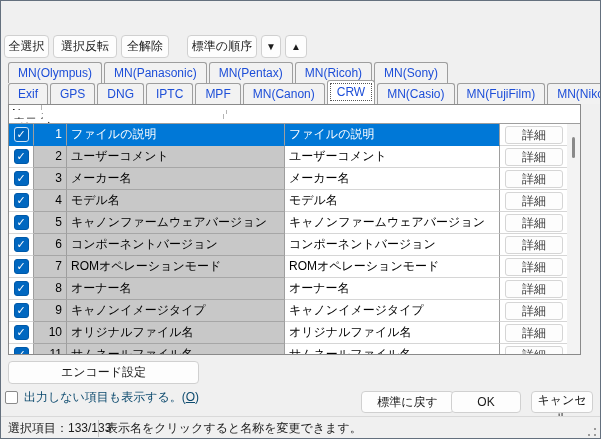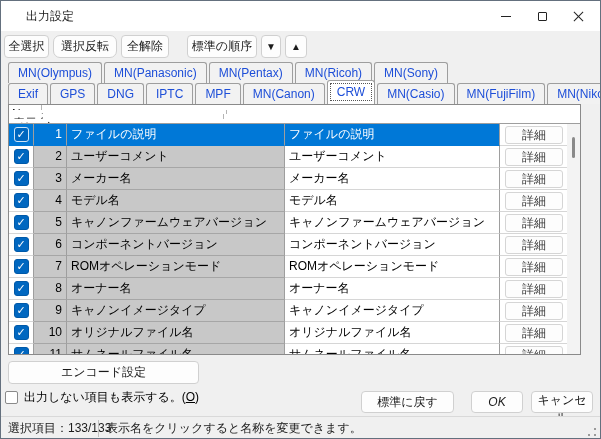--- a/index.html
+++ b/index.html
@@ -50,57 +50,45 @@
   .trow.sel .cb{border-color:#cfe4f7;}
   .check{color:#ffffff;font-size:11px;line-height:11px;}
   .detail-btn{width:58px;height:18px;background:#fdfdfd;border:1px solid #d5d5d5;border-radius:3px;font-size:12px;color:#3a3a3a;padding:0;}
   .vscroll{position:absolute;right:0;top:19px;width:13px;height:232px;background:#f3f3f3;}
   .vthumb{position:absolute;left:5px;top:13px;width:3px;height:21px;background:#8a8a8a;border-radius:2px;}
 
   
   .encode-btn{position:absolute;left:7px;top:360px;width:191px;height:23px;background:#fdfdfd;border:1px solid #d0d0d0;border-radius:4px;font-size:12px;color:#1a1a1a;}
   .chkrow{position:absolute;left:4px;top:388px;height:16px;display:flex;align-items:center;}
   .chkbox{width:13px;height:13px;background:#ffffff;border:1px solid #8a8a8a;border-radius:2px;}
-  .chklabel{font-size:12px;color:#000000;margin-left:6px;}
+  .chklabel{font-size:12px;color:#0c4a6e;margin-left:6px;}
   .accesskey{text-decoration:underline;}
   .btn{position:absolute;top:390px;height:22px;background:#fdfdfd;border:1px solid #d0d0d0;border-radius:4px;font-size:12px;color:#1a1a1a;padding:0;}
   #restore-btn{left:360px;width:93px;}
-  #ok-btn{left:470px;width:52px;font-style:italic;}
+  #ok-btn{left:450px;width:70px;}
   #cancel-btn{left:530px;width:62px;}
 
   
   .statusbar{position:absolute;left:0;top:415px;width:100%;height:24px;background:#f0f0f0;border-top:1px solid #d9d9d9;}
   .status-sel{position:absolute;left:7px;top:0;line-height:23px;font-size:12px;color:#1a1a1a;}
   .status-div{position:absolute;left:97px;top:3px;width:1px;height:17px;background:#c0c0c0;}
   .status-hint{position:absolute;left:105px;top:0;line-height:23px;font-size:12px;color:#1a1a1a;}
   .grip{position:absolute;right:3px;bottom:3px;width:10px;height:10px;
         background:radial-gradient(circle at 8px 2px,#9a9a9a 1px,transparent 1.3px),
                    radial-gradient(circle at 8px 8px,#9a9a9a 1px,transparent 1.3px),
                    radial-gradient(circle at 2px 8px,#9a9a9a 1px,transparent 1.3px);}
 </style>
 </head>
 <body>
 
 <div class="dialog">
 
-  <div class="titlebar">
-    <div class="title">出力設定</div>
-    <div class="capbtn" style="left:487px;">
-      <span class="min-glyph"></span>
-    </div>
-    <div class="capbtn" style="left:523px;">
-      <span class="max-glyph"></span>
-    </div>
-    <div class="capbtn" style="left:559px;">
-      <span class="close-glyph"></span>
-    </div>
-  </div>
 
   <button class="tbtn" style="left:3px;width:45px;">全選択</button>
-  <button class="tbtn" style="left:52px;width:64px;border-radius:7px;">選択反転</button>
+  <button class="tbtn" style="left:52px;width:64px;">選択反転</button>
   <button class="tbtn" style="left:120px;width:48px;">全解除</button>
   <button class="tbtn" style="left:186px;width:70px;">標準の順序</button>
   <button class="tbtn arrow" style="left:260px;width:20px;">▼</button>
   <button class="tbtn arrow" style="left:284px;width:22px;">▲</button>
 
   <div class="tabrow tabrow1" id="tabrow1">
       <span class="tab">MN(Olympus)</span>
       <span class="tab">MN(Panasonic)</span>
       <span class="tab">MN(Pentax)</span>
       <span class="tab">MN(Ricoh)</span>

